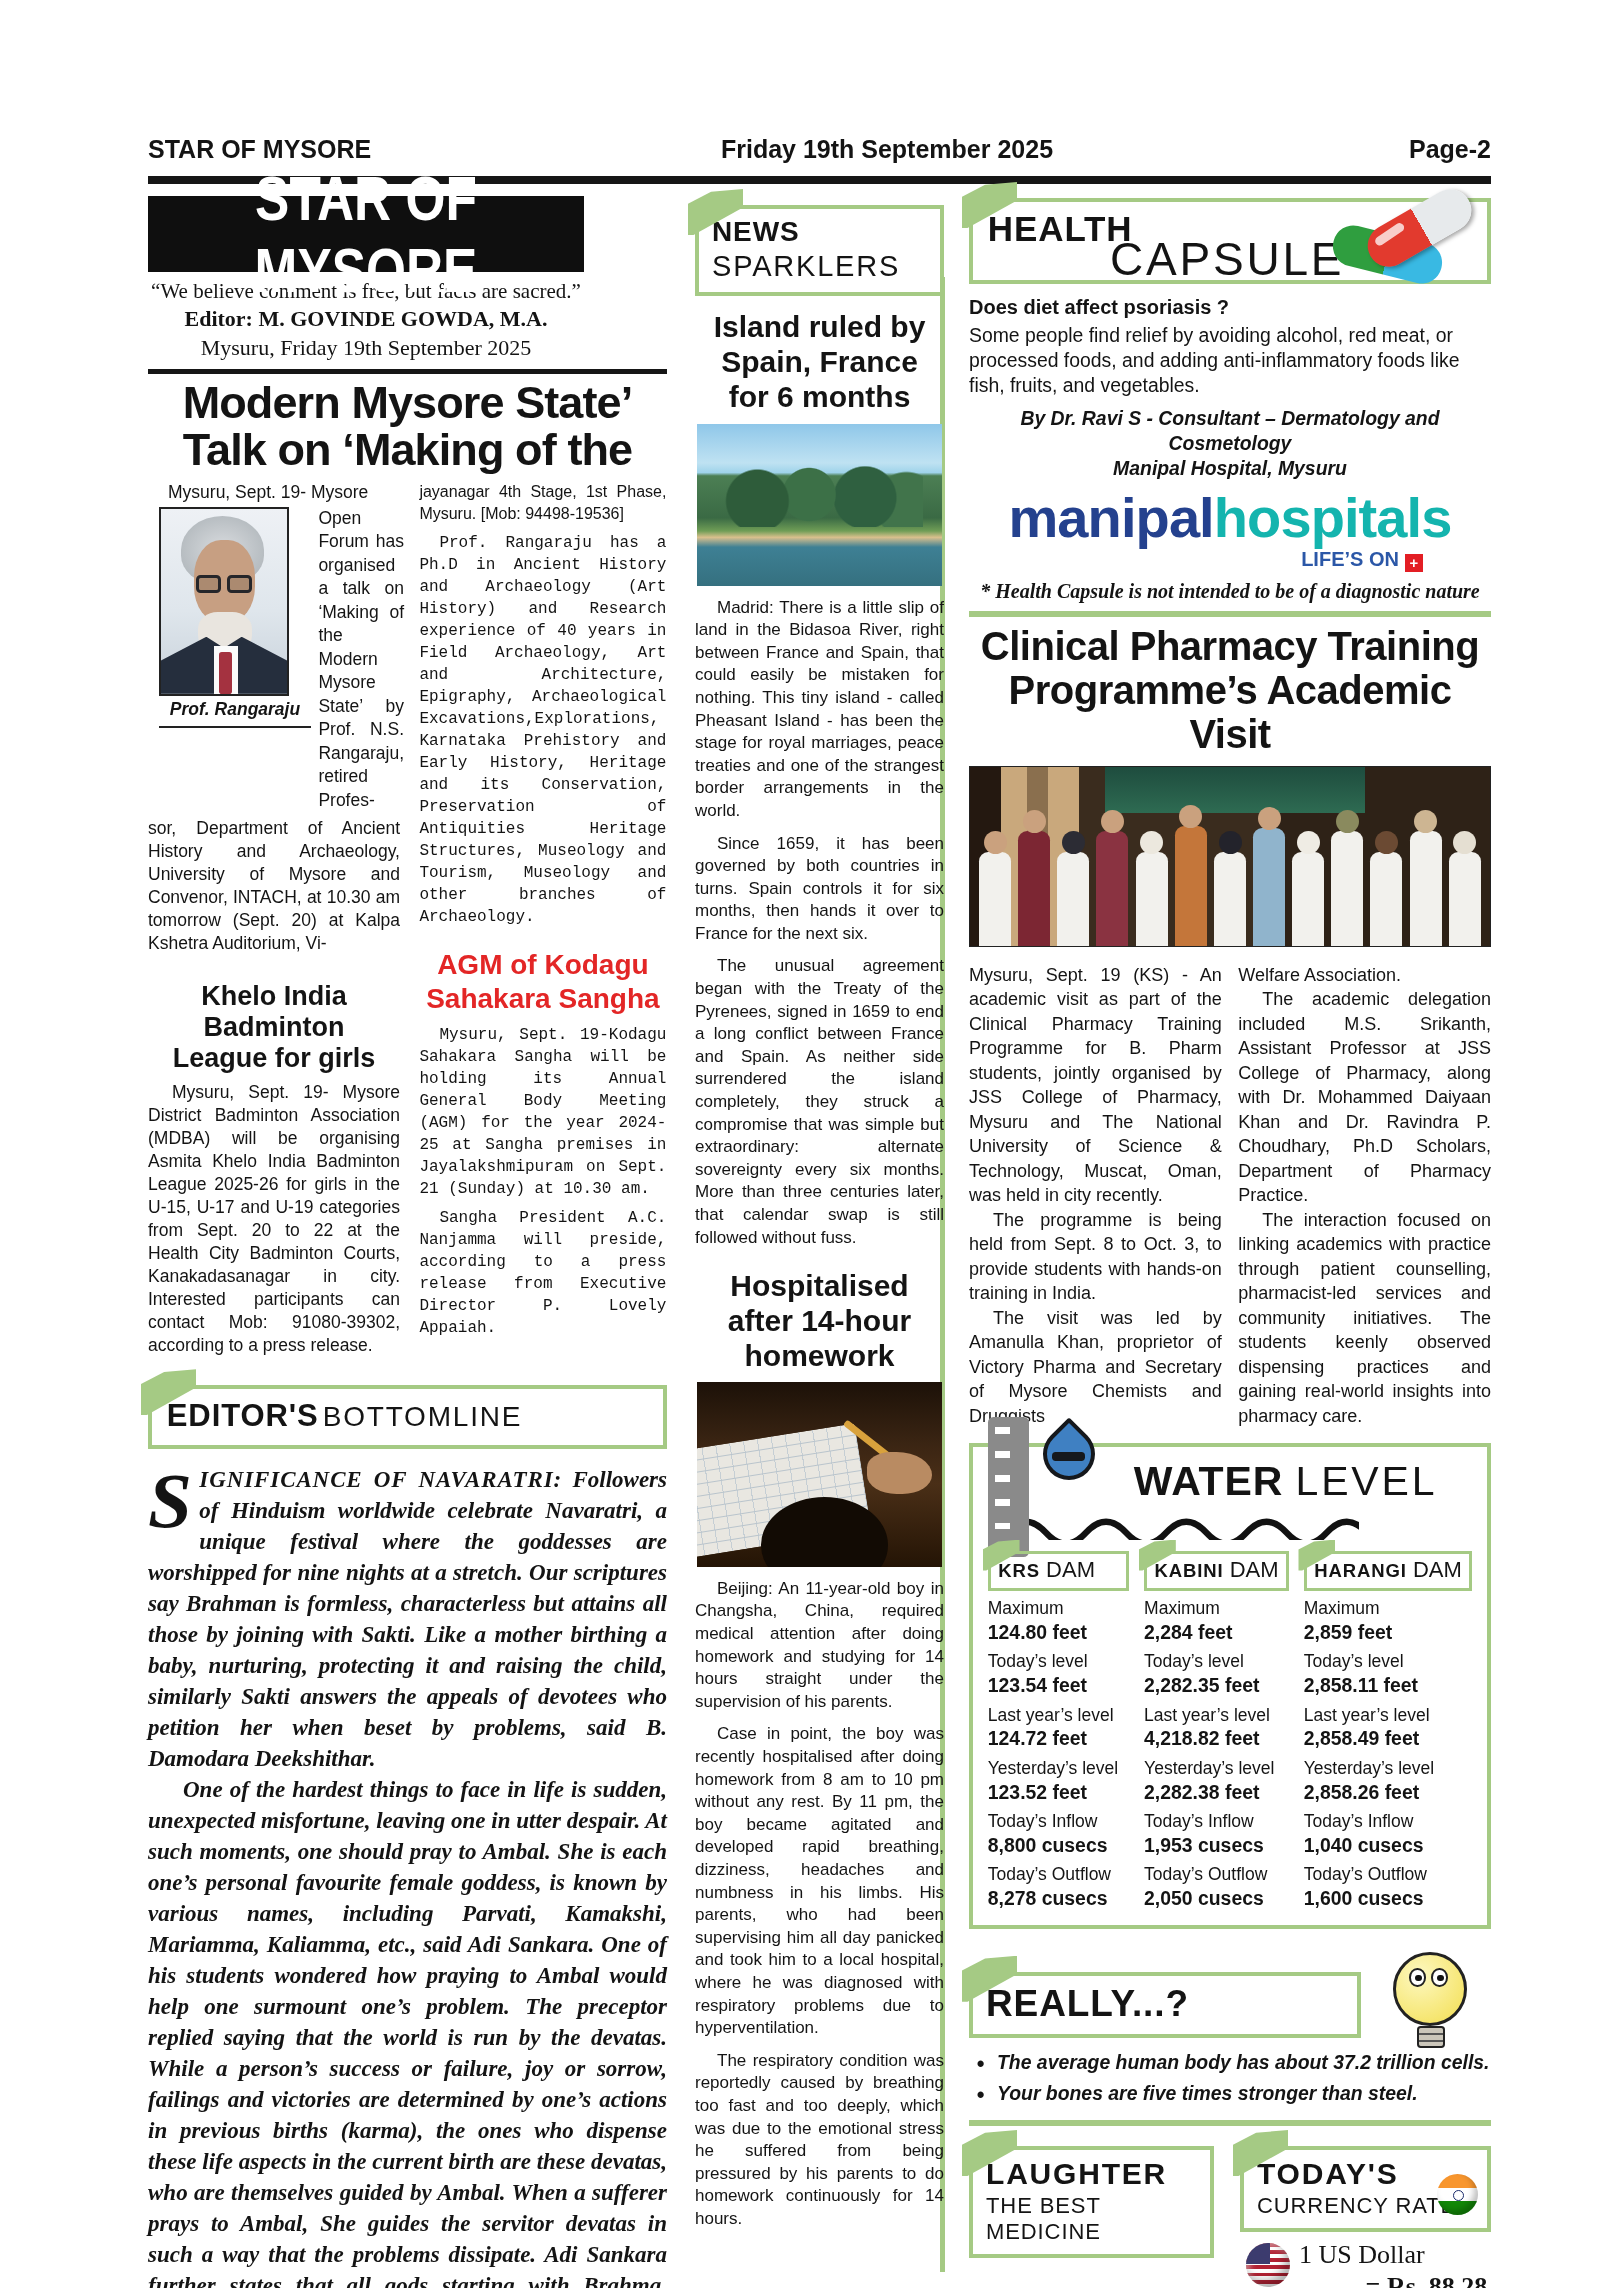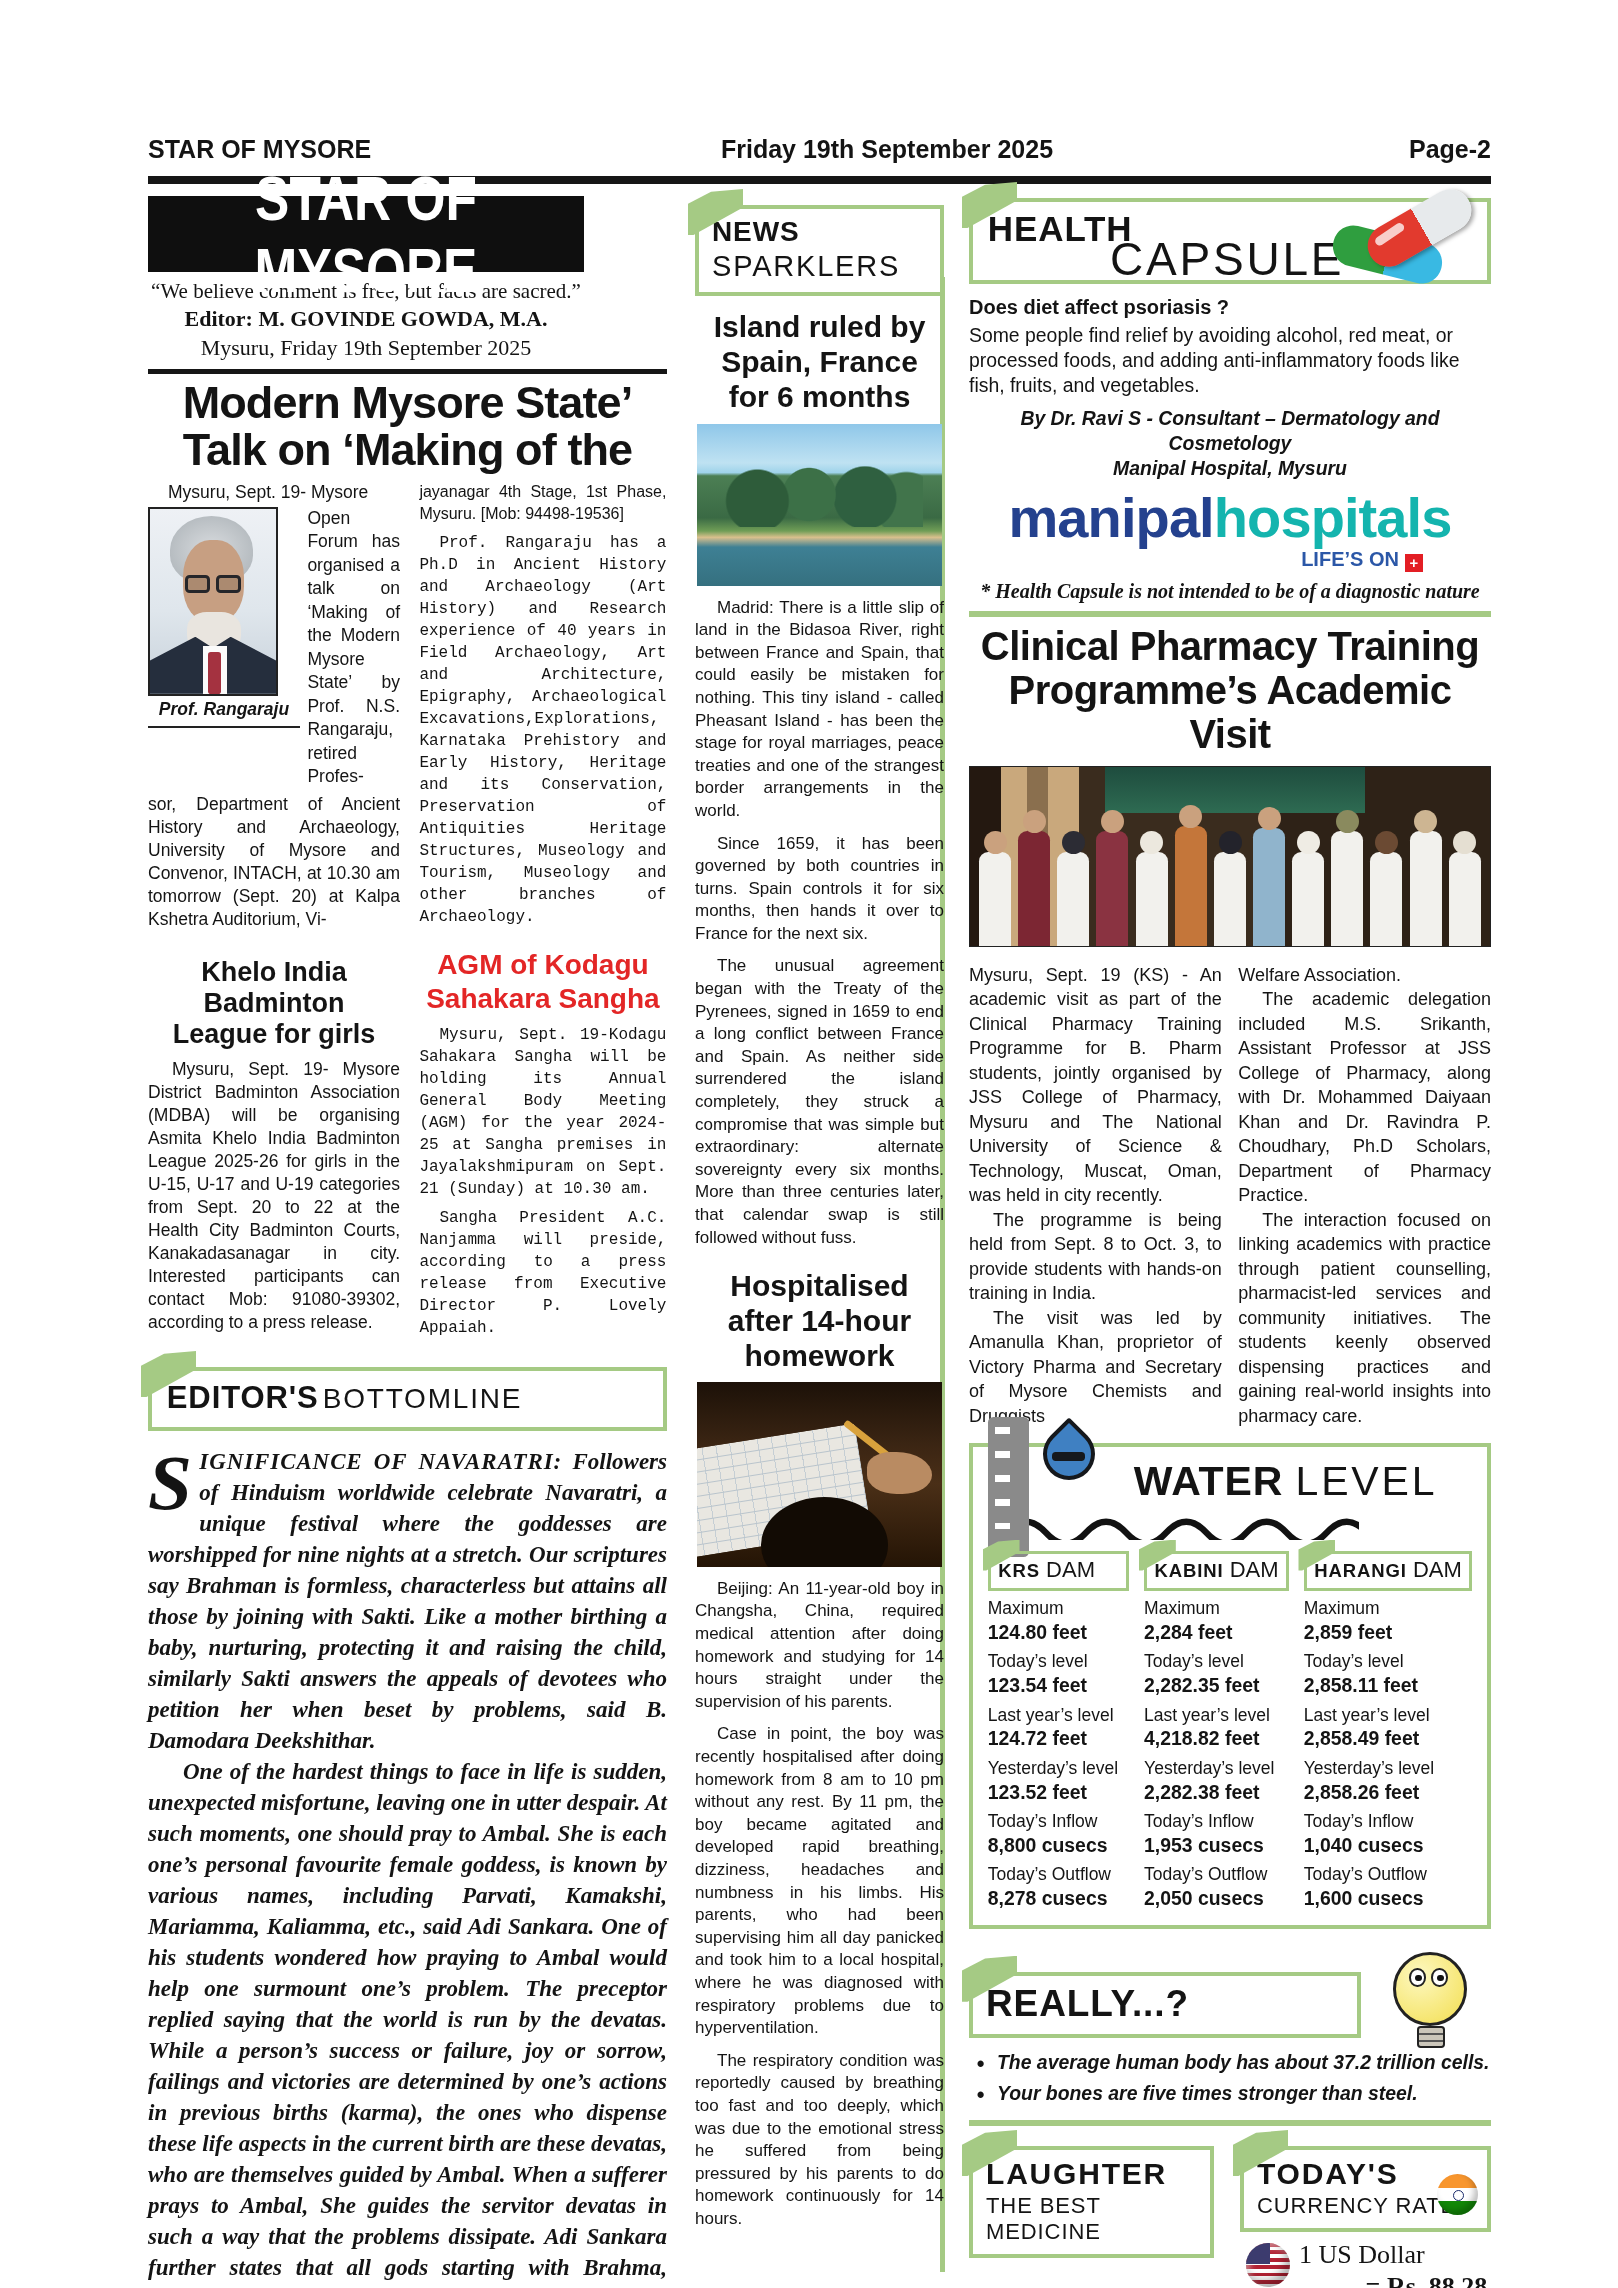--- a/index.html
+++ b/index.html
@@ -26,21 +26,21 @@
 .mast-box span{color:#fff;font-size:53px;font-weight:900;letter-spacing:0;transform:scaleY(1.18) scaleX(.97);}
 .tagline{font-family:"Liberation Serif",serif;font-size:21px;margin-top:6.5px;}
 .ed-line{font-family:"Liberation Serif",serif;font-size:22px;font-weight:700;margin-top:2.8px;}
 .date-line{font-family:"Liberation Serif",serif;font-size:22px;margin-top:2.8px;}
 .thin-rule{width:519px;height:4.6px;background:#161616;margin-top:8.3px;}
 .lead-h{font-size:45px;line-height:47px;font-weight:800;letter-spacing:-0.9px;text-align:center;margin-top:5.5px;}
 .artcols{display:flex;gap:19.4px;margin-top:7.4px;}
 .ac1{width:252px;font-size:17.5px;line-height:23px;text-align:justify;}
 .ac2{width:247px;font-size:16px;line-height:22px;text-align:justify;}
 .photo-row{display:flex;gap:7.4px;margin-top:2.8px;}
-.pr-left{width:152px;flex:none;}
+.pr-left{width:152px;flex:none;margin-left:11px;}
 .pr-photo{width:130px;height:189px;border:2.8px solid #222;position:relative;overflow:hidden;
   background:linear-gradient(180deg,#eef1f5 0%,#dfe6ec 55%,#c7d1da 100%);}
 .pr-hair{position:absolute;top:7.4px;left:20px;width:83px;height:68px;background:radial-gradient(#d9dcdf,#a9b0b5);border-radius:50% 50% 42% 42%;}
 .pr-face{position:absolute;top:31px;left:33px;width:61px;height:83px;background:#c79f82;border-radius:44%;}
 .pr-lens1,.pr-lens2{position:absolute;top:66px;width:25px;height:18.5px;border:3.7px solid #26262a;border-radius:4.6px;background:rgba(120,100,80,.35);}
 .pr-lens1{left:35px;} .pr-lens2{left:66px;}
 .pr-beard{position:absolute;top:103px;left:37px;width:54px;height:46px;background:#e9e5df;border-radius:40% 40% 55% 55%;}
 .pr-suit{position:absolute;bottom:0;left:0;right:0;height:57px;background:#252e3d;
   clip-path:polygon(0 100%,0 42%,36% 0,50% 20%,64% 0,100% 42%,100% 100%);}
 .pr-shirt{position:absolute;bottom:0;left:53px;width:24px;height:48px;background:#fbfbfb;}

